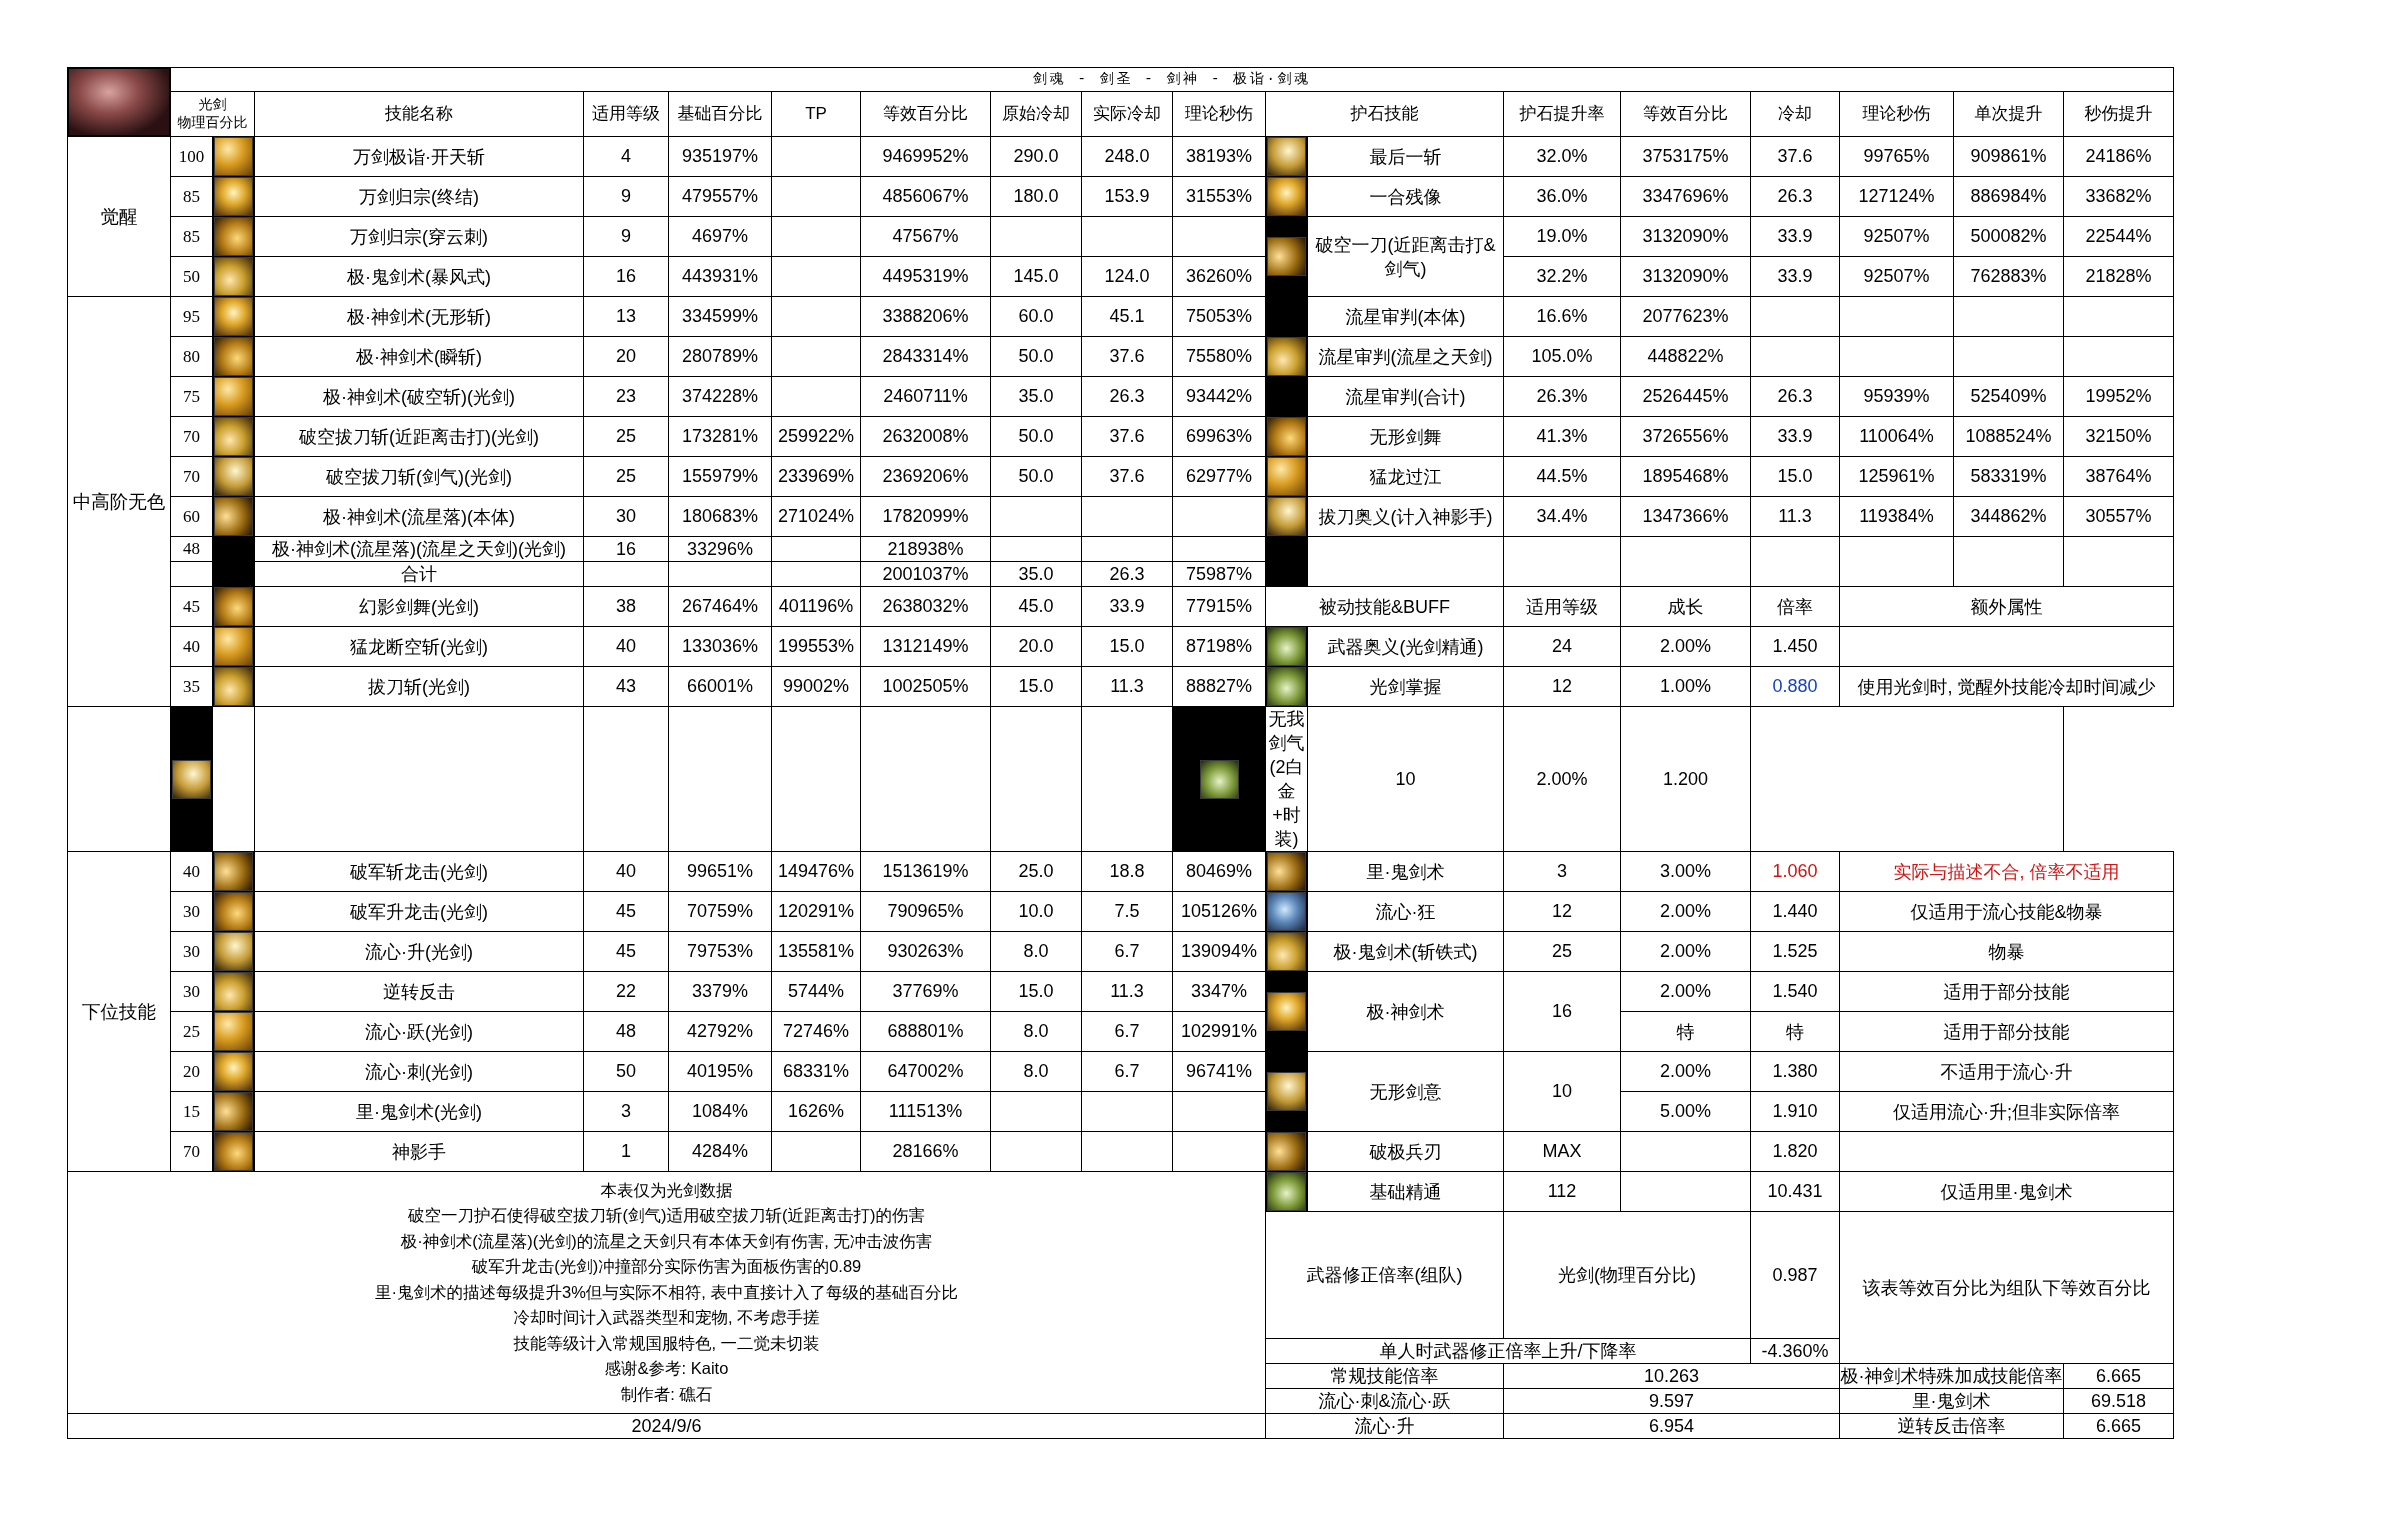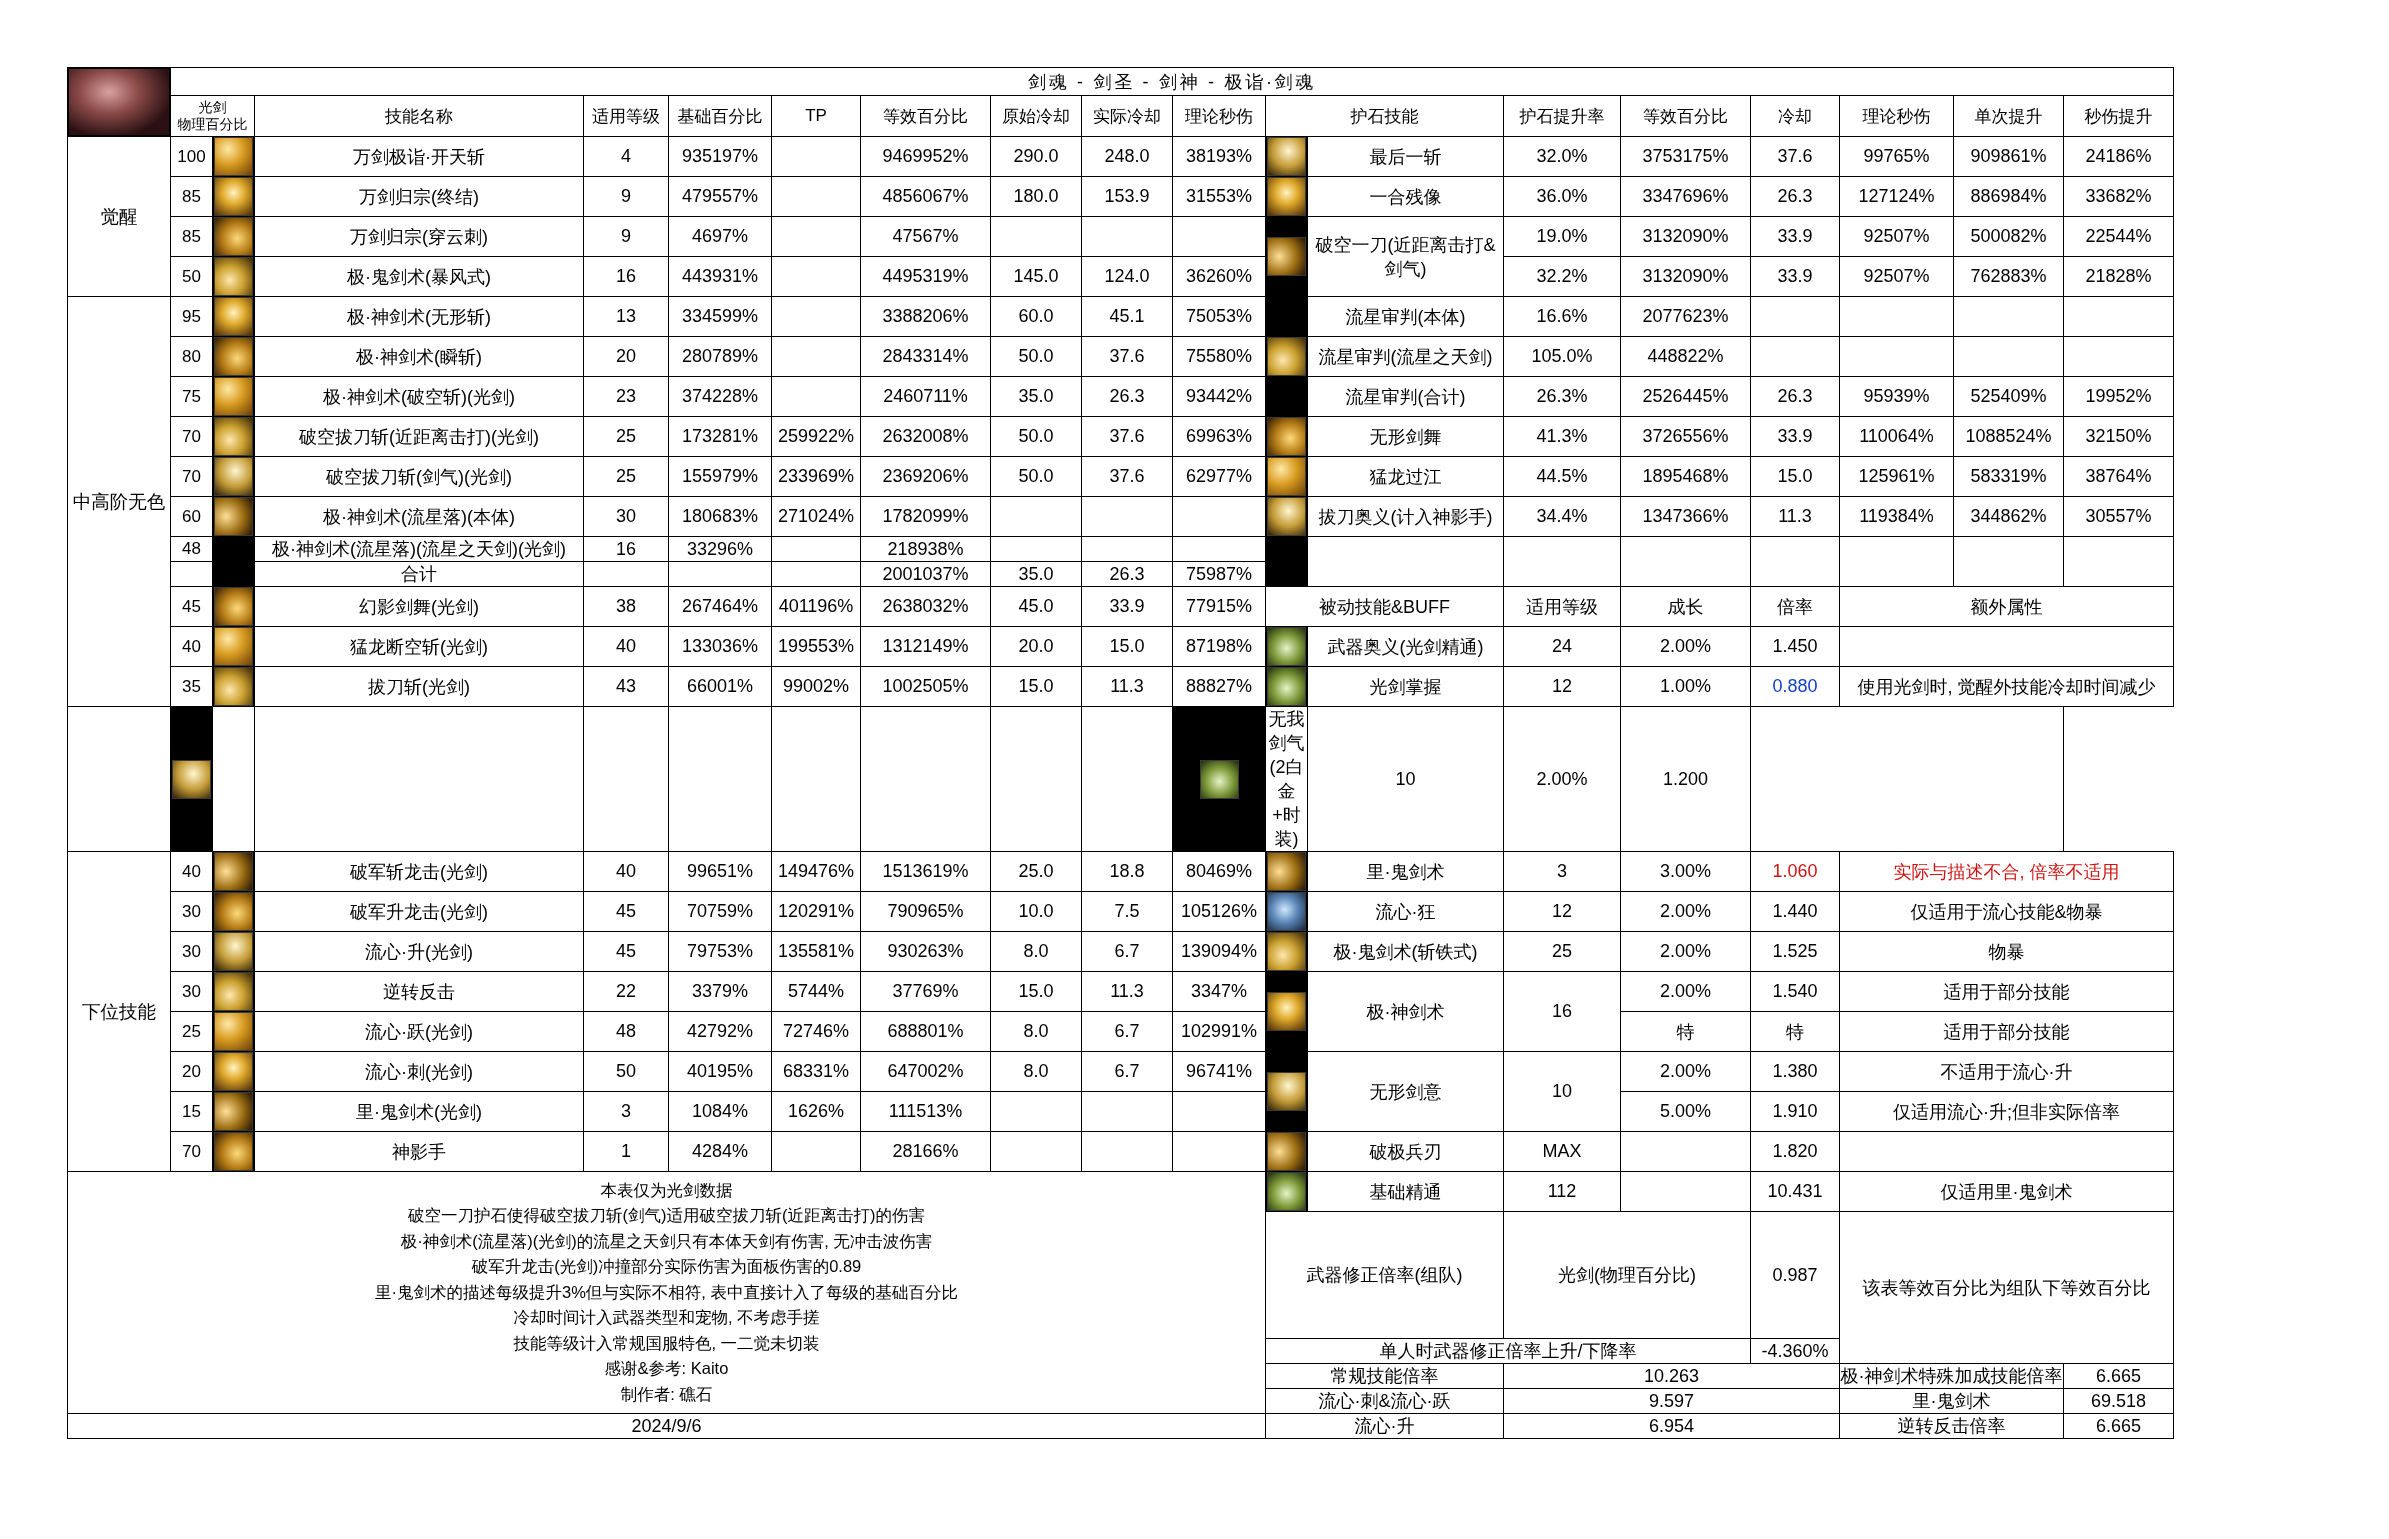--- a/index.html
+++ b/index.html
@@ -17,33 +17,33 @@
   .ic1{background:radial-gradient(circle at 35% 30%,#ffe9a8,#d89b20 45%,#6a3f07 100%);}
   .ic2{background:radial-gradient(circle at 50% 40%,#fff3c0,#e0a92c 40%,#4a2a06 100%);}
   .ic3{background:radial-gradient(circle at 60% 55%,#ffd97a,#b47b16 50%,#2e1a05 100%);}
   .ic4{background:radial-gradient(circle at 40% 60%,#ffe7b0,#caa02f 45%,#3a2405 100%);}
   .ic5{background:radial-gradient(circle at 45% 45%,#cfe9ff,#5c87b8 45%,#15233a 100%);}
   .ic6{background:radial-gradient(circle at 55% 35%,#fff6d0,#c49b37 50%,#2a1d05 100%);}
   .ic7{background:radial-gradient(circle at 30% 50%,#ffdf96,#9b6c12 55%,#231405 100%);}
   .ic8{background:radial-gradient(circle at 50% 55%,#e7f3c8,#7d9a3a 50%,#1e2a0c 100%);}
   .iconcell{background:#000;width:41px;}
   .hdr{font-size:17px;margin-top:24px;}
-  .lvl{font-size:17px;width:36px;}
+  .lvl{font-size:17px;width:36px;font-family:Liberation Serif, serif;}
   .name{font-size:18px;}
   .rot{font-size:18.5px;}
   .blue{color:#1341c8;}
   .red{color:#d01414;}
   .portrait{
     width:100px;height:66px;
     background:
       radial-gradient(ellipse at 40% 35%, #d8a2a0 0%, #8a4a48 35%, #2a1012 75%),
       linear-gradient(160deg,#3a1416,#120506);
     border:1.4px solid #000;display:block;
   }
-  .titlebar{font-size:18px;letter-spacing:2.7px;}
+  .titlebar{font-size:14px;letter-spacing:2.7px;font-family:Liberation Mono, monospace;}
   .note{font-size:16.5px;line-height:1.55;padding:5.5px 0;}
   .noteline{display:block;}
   .wm{
     position:absolute;right:48px;bottom:40px;
     font-size:66px;color:rgba(140,140,140,.42);
     font-family:"Liberation Serif",serif;letter-spacing:2.1px;pointer-events:none;
     white-space:nowrap;
   }
   .smallhdr{font-size:14px;line-height:1.25;}
 </style>

